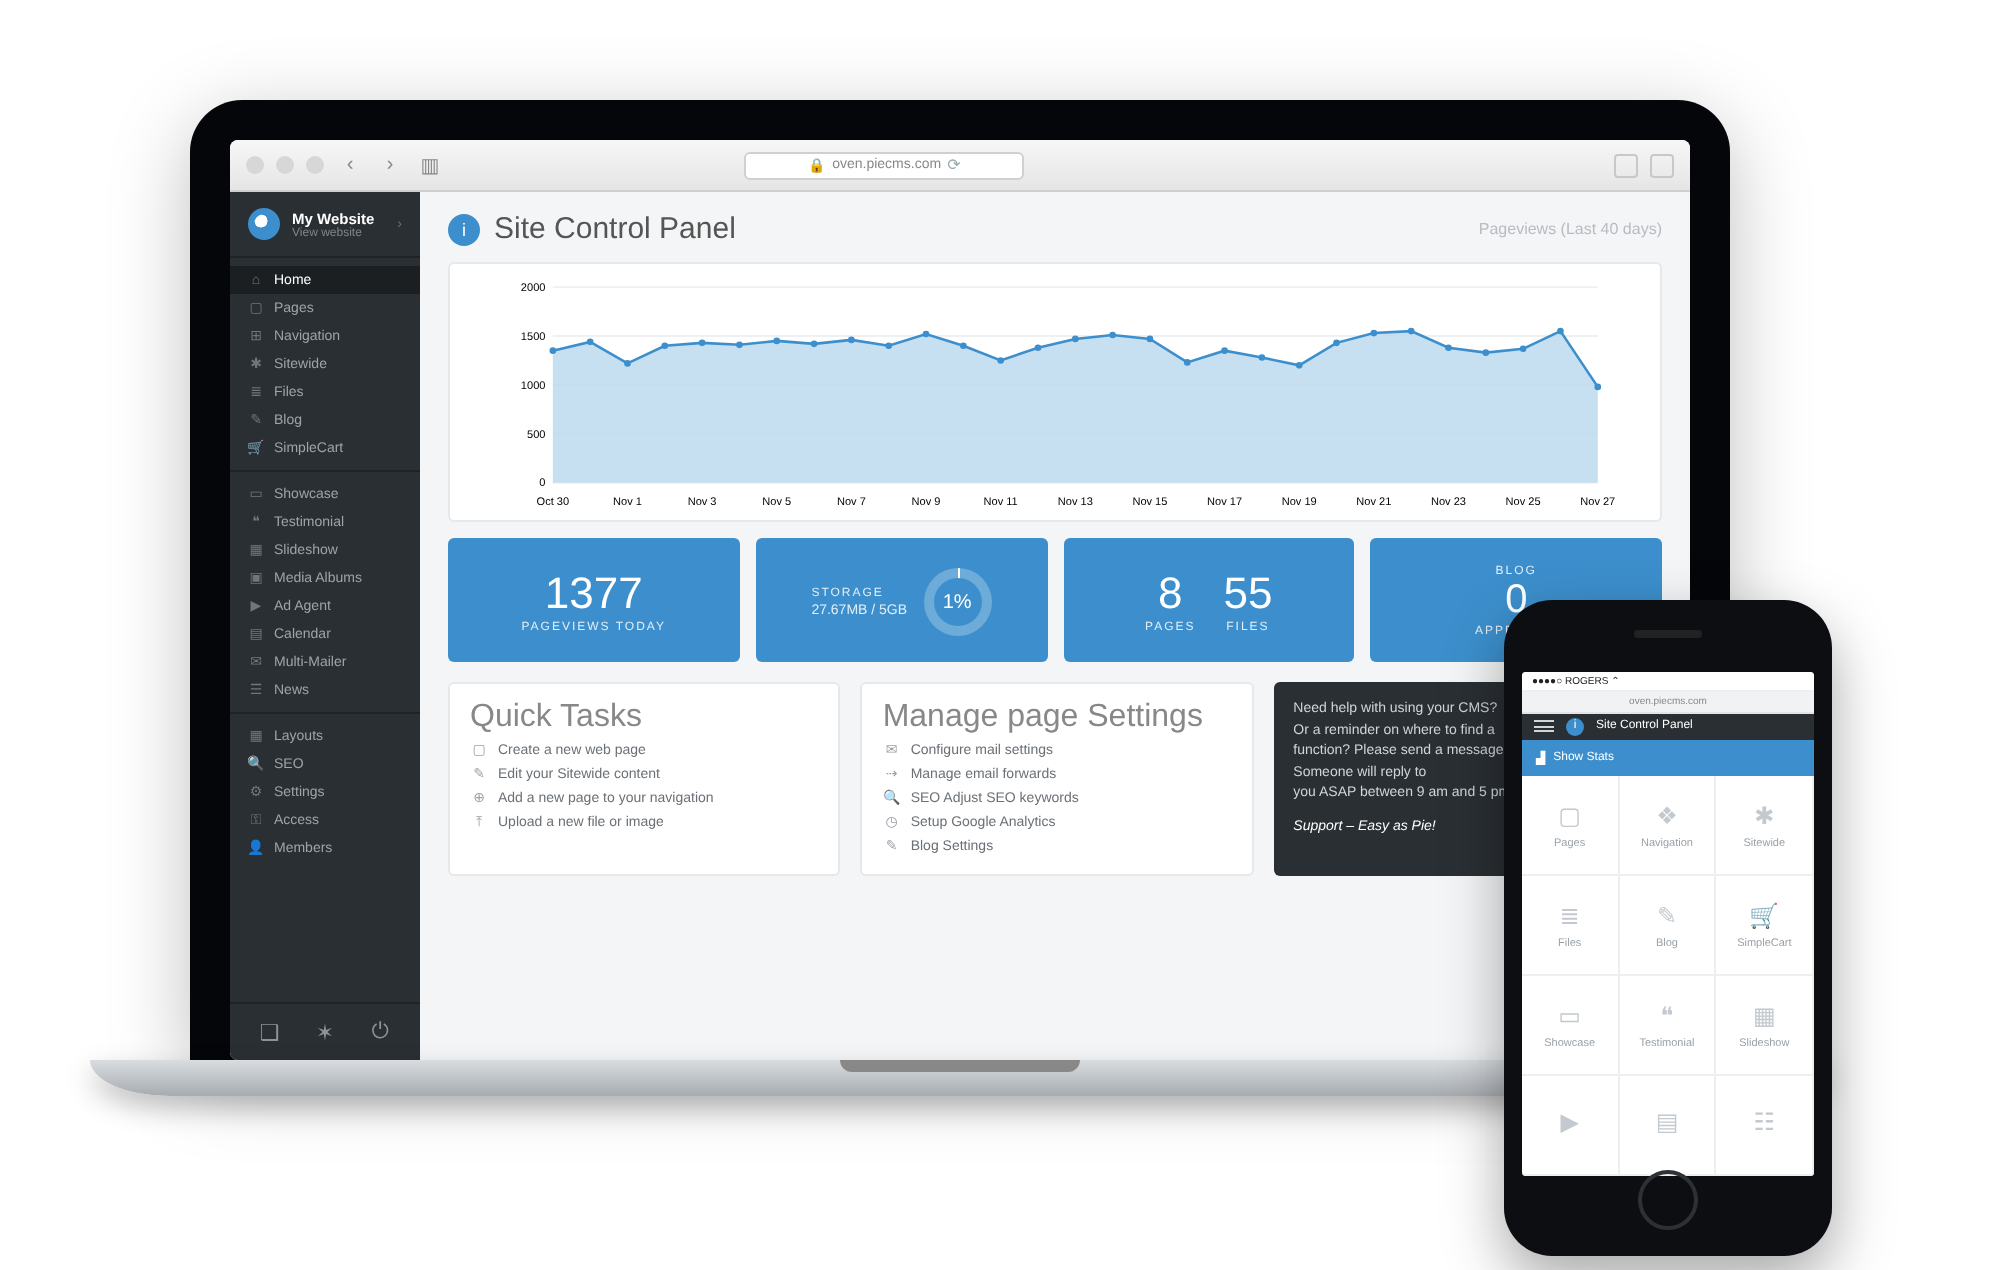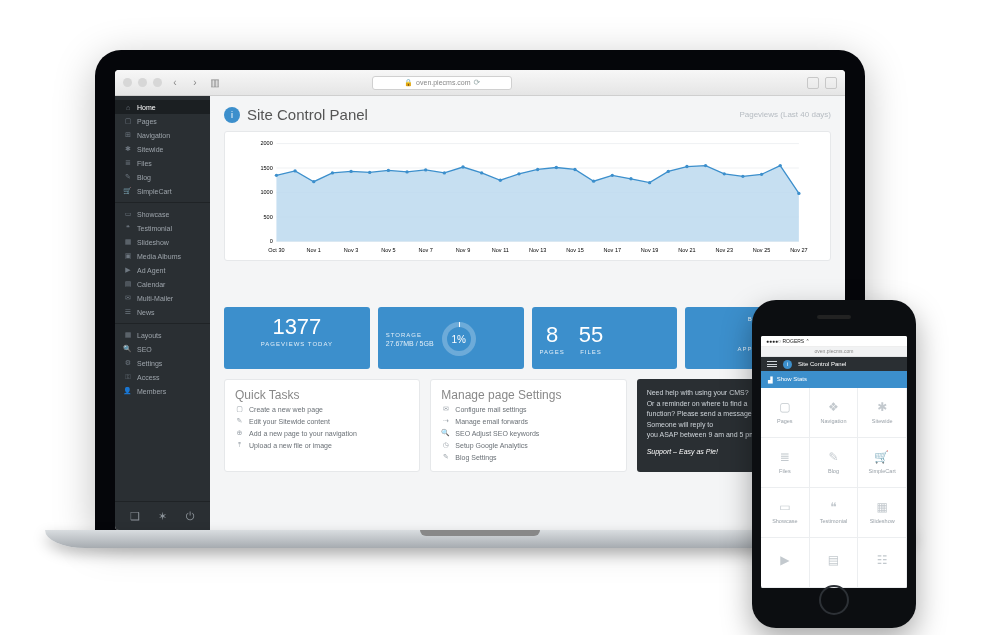--- a/index.html
+++ b/index.html
@@ -57,35 +57,35 @@
   .title-row { display:flex; align-items:center; gap:7px; }
   .title-row .badge { width:16px; height:16px; border-radius:50%; background:#3c8fcc; display:flex; align-items:center; justify-content:center; color:#fff; font-size:9px; }
   .title-row h1 { font-weight:300; color:#555; font-size:15px; }
   .title-row .subtle { margin-left:auto; color:#b6bcc2; font-size:8px; font-weight:300; }
 
   .chart-card { margin-top:8px; background:#fff; border:1px solid #e6e8ea; border-radius:3px; padding:6px 8px 2px; }
   .chart-card svg { width:100%; height:120px; display:block; }
   .gridline { stroke:#eef0f2; stroke-width:1; }
 
   .tiles { display:flex; gap:8px; margin-top:8px; }
-  .tile { background:#3c8fcc; color:#fff; border-radius:3px; flex:1 1 0; padding:9px 8px 7px; display:flex; flex-direction:column; align-items:center; justify-content:flex-start; min-height:62px; position:relative;margin-top:38px; }
+  .tile { background:#3c8fcc; color:#fff; border-radius:3px; flex:1 1 0; padding:9px 8px 7px; display:flex; flex-direction:column; align-items:center; justify-content:center; min-height:62px; position:relative; }
   .tile .big { font-size:22px; font-weight:300; line-height:1; }
   .tile .lbl { font-size:6px; letter-spacing:1px; opacity:.85; margin-top:3px; text-transform:uppercase; }
   .tile.storage { flex-direction:row; gap:8px; align-items:center; }
   .donut { width:34px; height:34px; border-radius:50%; background:conic-gradient(#fff 0 4deg, rgba(255,255,255,.25) 4deg 360deg); display:flex; align-items:center; justify-content:center; position:relative; }
   .donut::after{ content:''; position:absolute; inset:5px; border-radius:50%; background:#3c8fcc; }
   .donut span { position:relative; z-index:1; font-size:10px; }
   .tile.two { flex-direction:row; gap:14px; }
   .tile.two .col { display:flex; flex-direction:column; align-items:center; }
   .tile.last .big { font-size:20px; }
   .tile.last { overflow:hidden; }
 
   .lower { display:flex; gap:10px; margin-top:10px; }
   .panel { background:#fff; border:1px solid #e6e8ea; border-radius:3px; padding:8px 10px; }
-  .panel h2 { font-weight:300; color:#888; font-size:12px; margin-bottom:1px; }
+  .panel h2 { font-weight:300; color:#888; font-size:16px; margin-bottom:1px; }
   .panel .row { display:flex; align-items:center; gap:5px; font-size:7px; color:#6a7076; padding:2px 0; cursor:pointer; }
   .panel .row .ri { width:9px; text-align:center; color:#9aa2a9; }
   .help { background:#2a2f33; color:#cfd5da; font-size:7px; line-height:1.5; border-radius:3px; padding:9px 10px; }
   .help em { color:#fff; font-style:italic; }
   .help a { color:#5ea9df; text-decoration:none; }
 
   
   .phone {
     position:absolute; left:752px; top:300px; width:164px; height:328px;
     background:#0c0e11; border-radius:24px; padding:36px 9px 40px; box-shadow:0 12px 30px rgba(0,0,0,.35);
@@ -125,20 +125,28 @@
       </div>
       <div class="b-icons">
         <span class="b"></span>
         <span class="b"></span>
       </div>
     </div>
 
     <div class="app">
 
       <aside class="sidebar">
+        <div class="site-head">
+          <div class="site-logo"></div>
+          <div>
+            <div class="name">My Website</div>
+            <div class="sub">View website</div>
+          </div>
+          <div class="chev">›</div>
+        </div>
         <div class="sgroup" id="sg1">
             <div class="item active">
               <span class="ic">⌂</span>
               <span>Home</span>
             </div>
             <div class="item">
               <span class="ic">▢</span>
               <span>Pages</span>
             </div>
             <div class="item">

